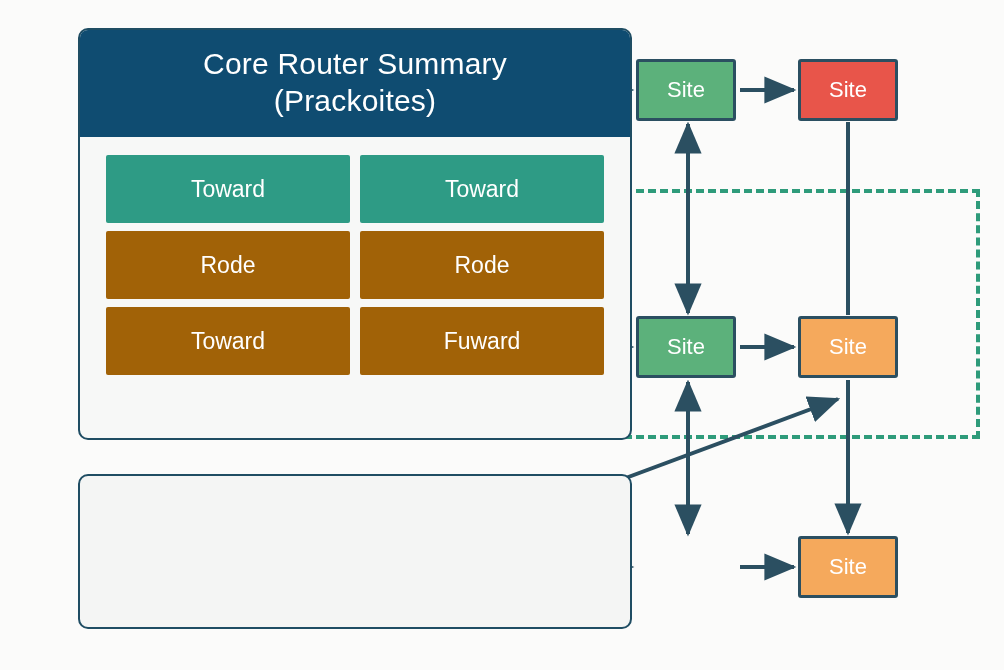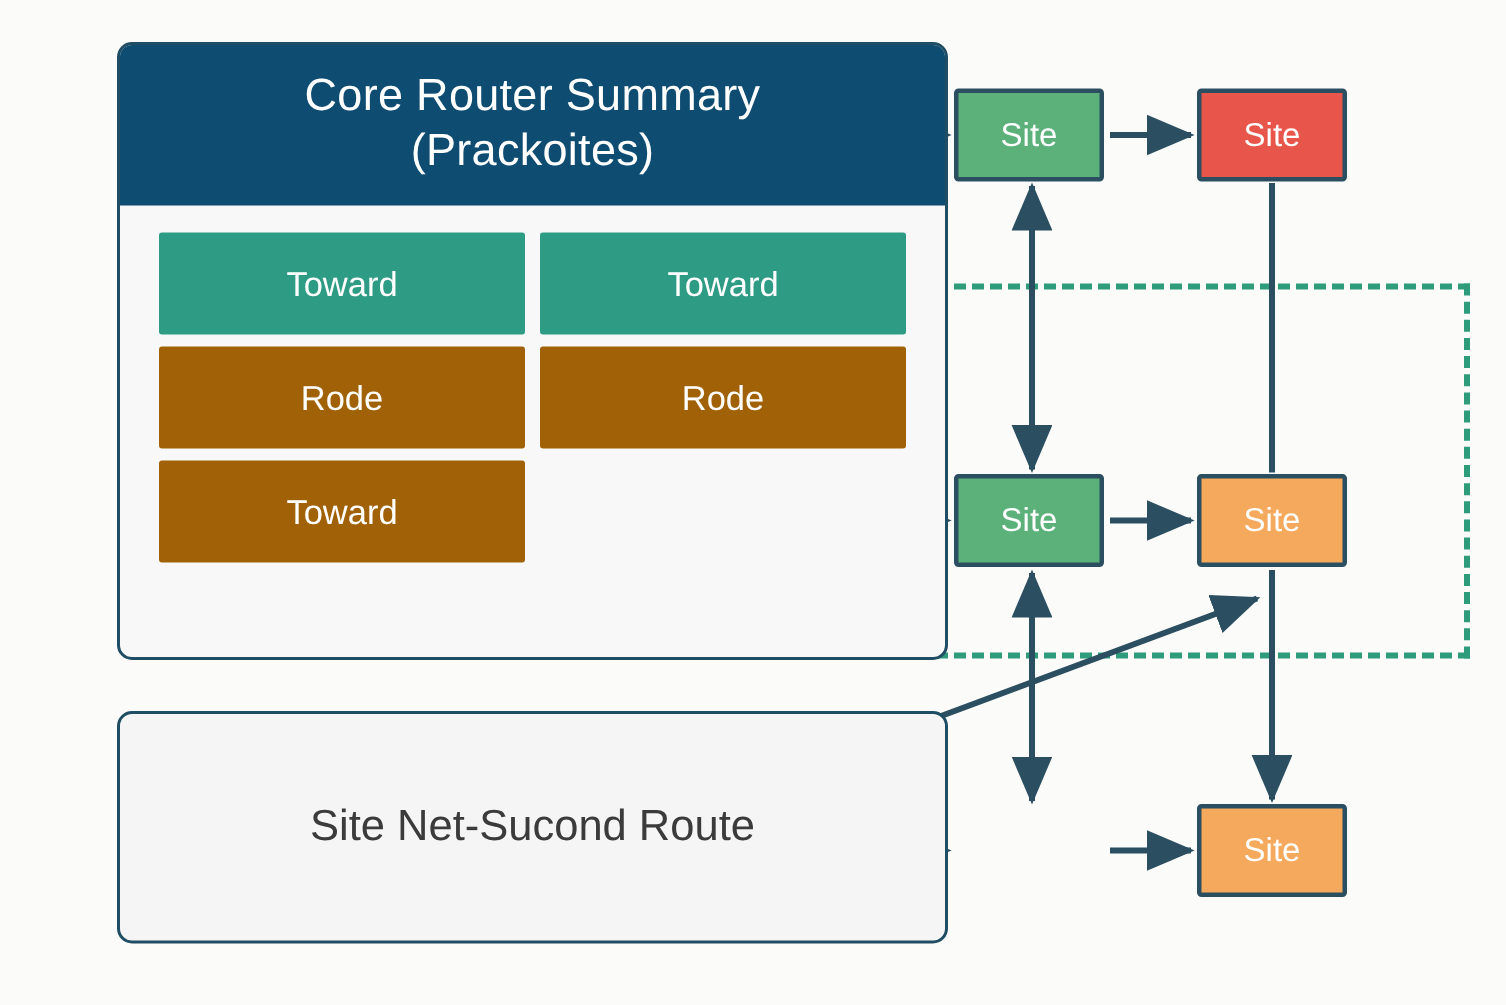--- a/index.html
+++ b/index.html
@@ -138,27 +138,27 @@
       <div>Core Router Summary</div>
       <div>(Prackoites)</div>
     </div>
     <div class="card-body">
       <div class="grid">
         <div class="cell teal">Toward</div>
         <div class="cell teal">Toward</div>
         <div class="cell blue">Rode</div>
         <div class="cell blue">Rode</div>
         <div class="cell blue">Toward</div>
+        <div class="cell blue">Fuward</div>
       </div>
     </div>
   </div>
 
   <div class="card" id="note-card">
     <div class="note-text">
-      <div>Site Net-Sucond Route</div>
     </div>
   </div>
 
   <div class="node green" style="left:636px;top:59px;">Site</div>
   <div class="node red" style="left:798px;top:59px;">Site</div>
   <div class="node green" style="left:636px;top:316px;">Site</div>
   <div class="node orange" style="left:798px;top:316px;">Site</div>
   <div class="node orange" style="left:798px;top:536px;">Site</div>
 
 </div>

